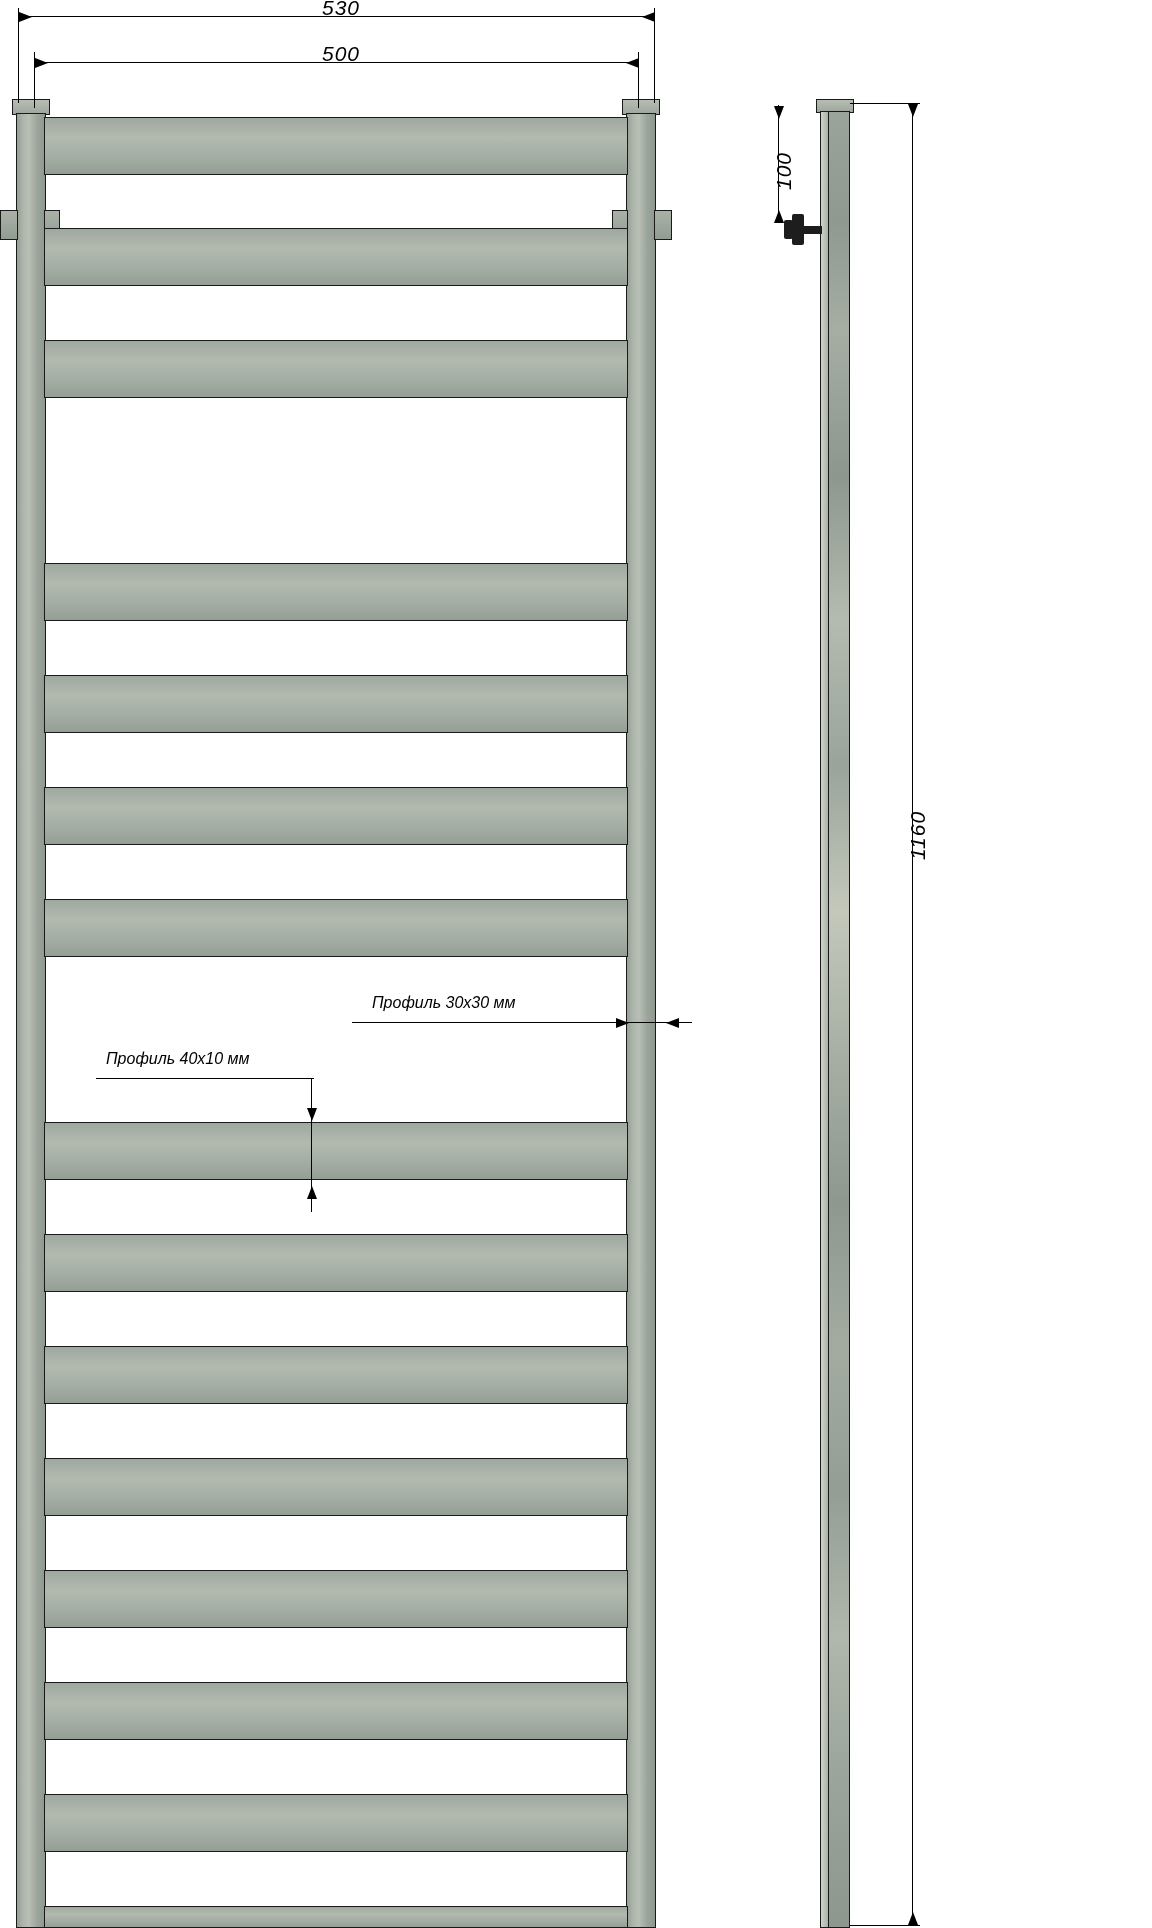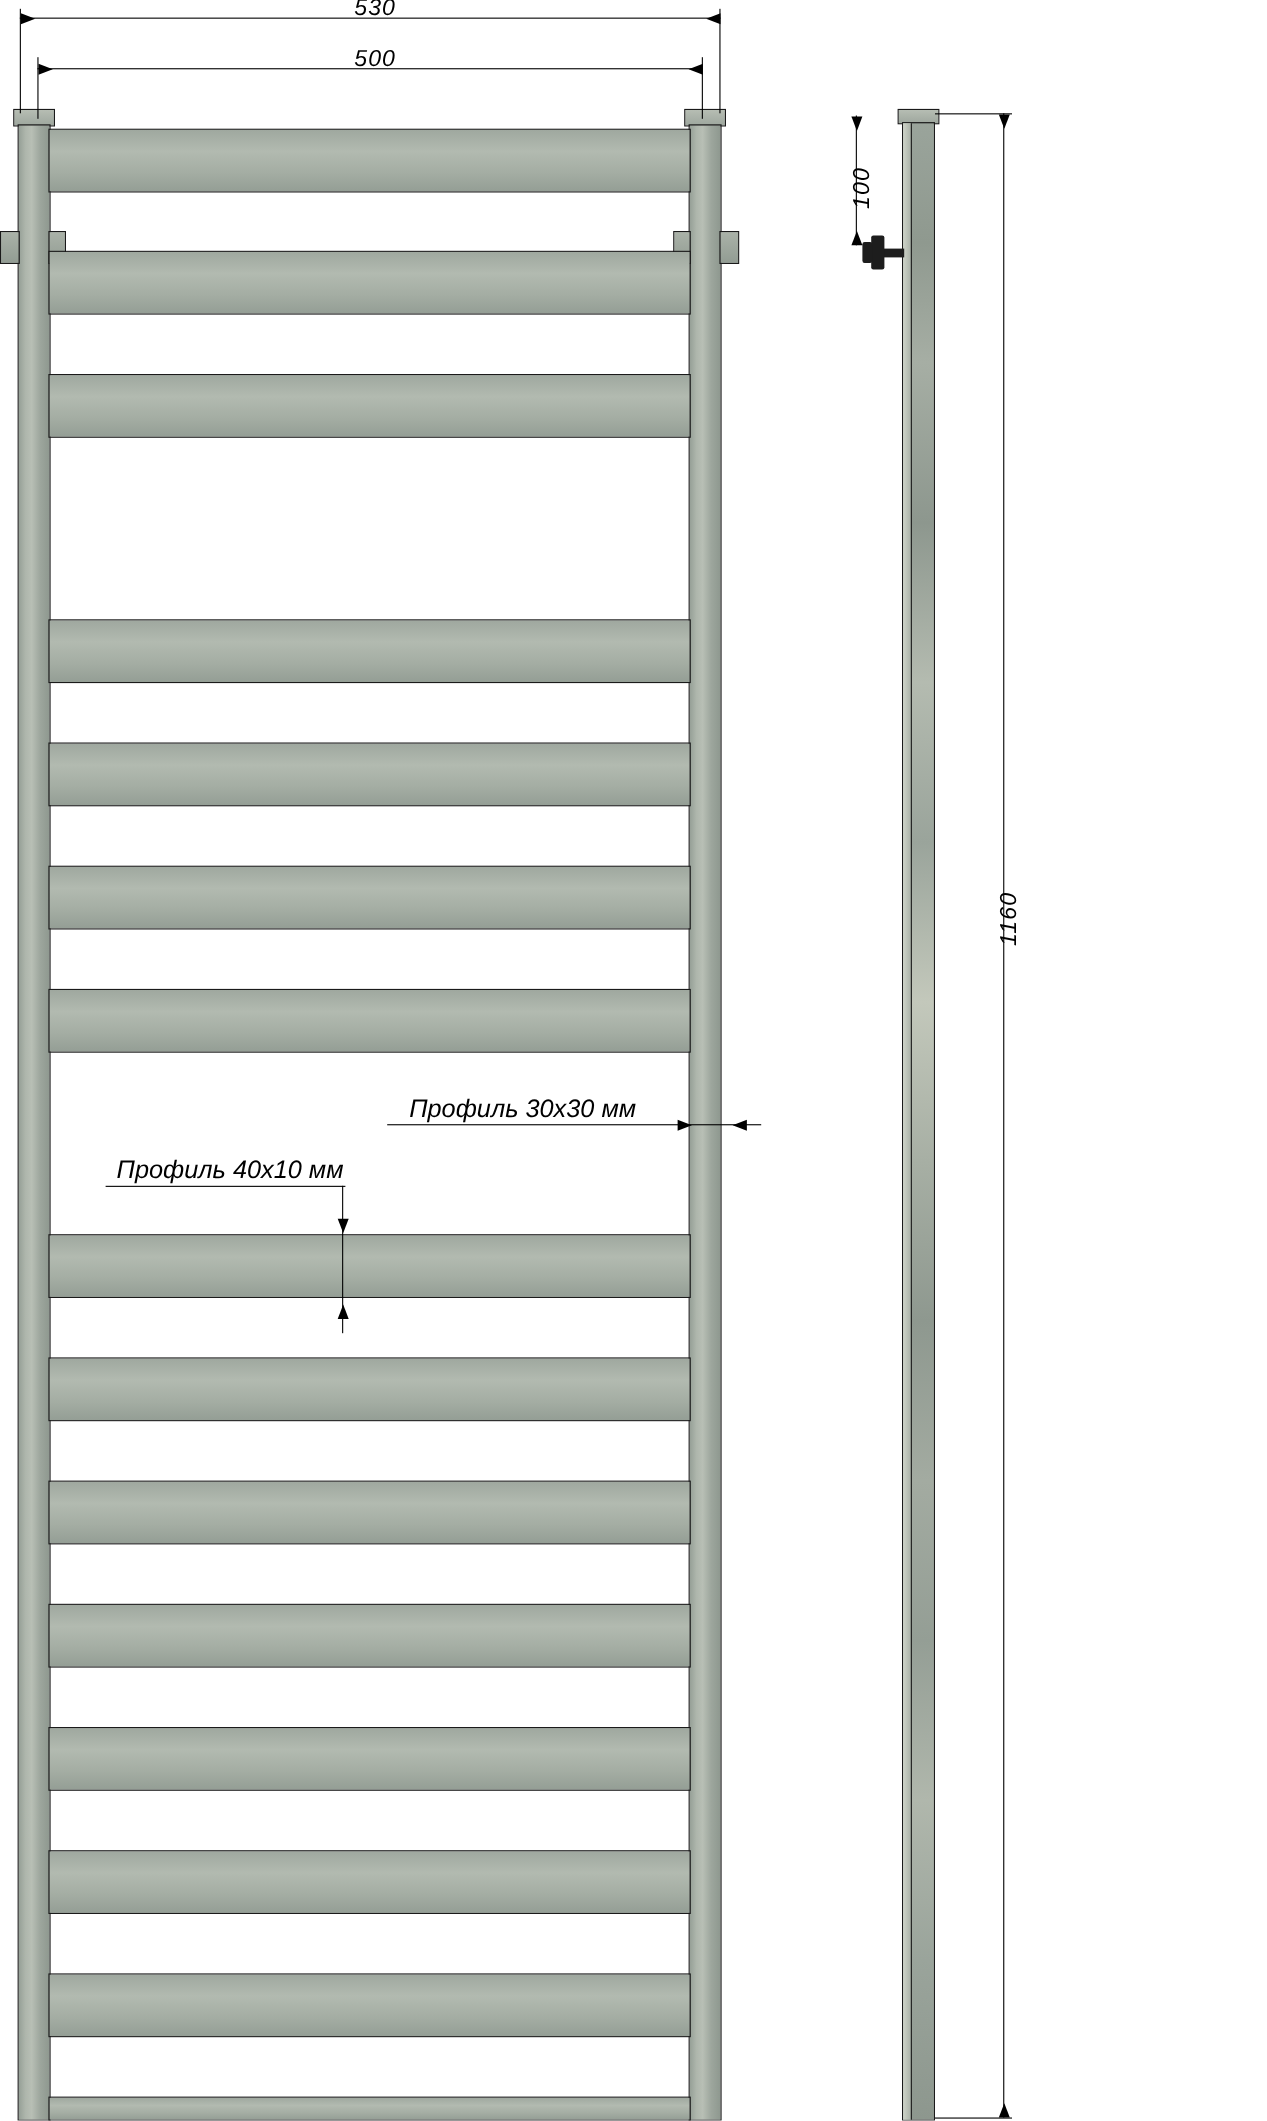--- a/index.html
+++ b/index.html
@@ -84,21 +84,21 @@
     white-space: nowrap;
   }
   .dimlabel.vert {
     transform: rotate(-90deg);
     transform-origin: left top;
   }
   .note {
     position: absolute;
     font-family: "Liberation Sans", sans-serif;
     font-style: italic;
-    font-size: 23px;
+    font-size: 16px;
     color: #000;
     white-space: nowrap;
   }
   .arrow {
     position: absolute;
     width: 0; height: 0;
   }
   .arrow-l {
     border-top: 5px solid transparent;
     border-bottom: 5px solid transparent;

